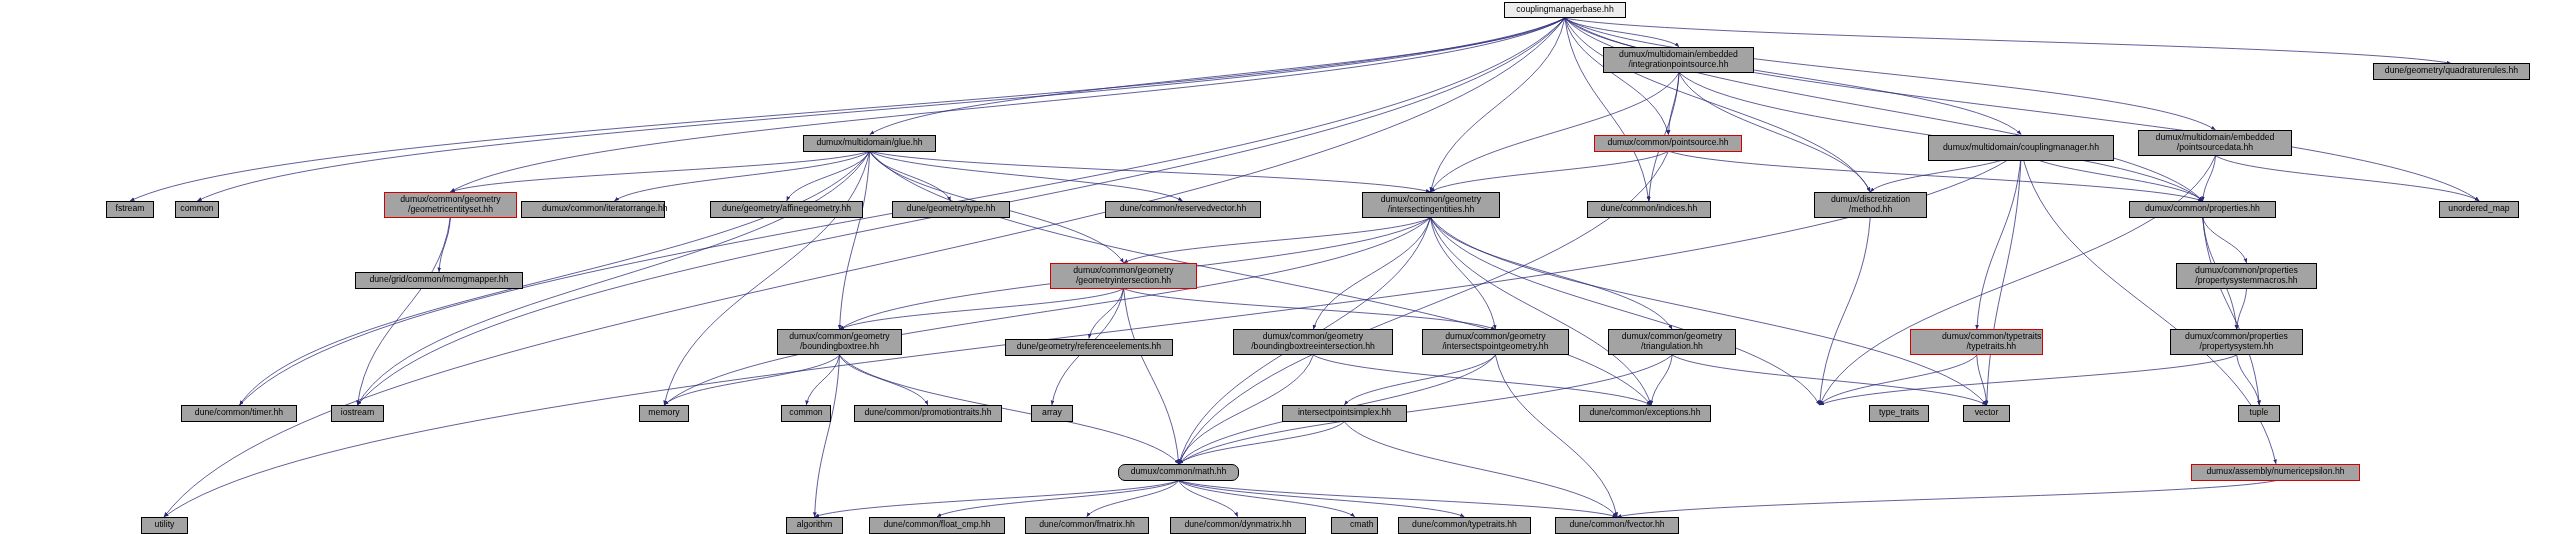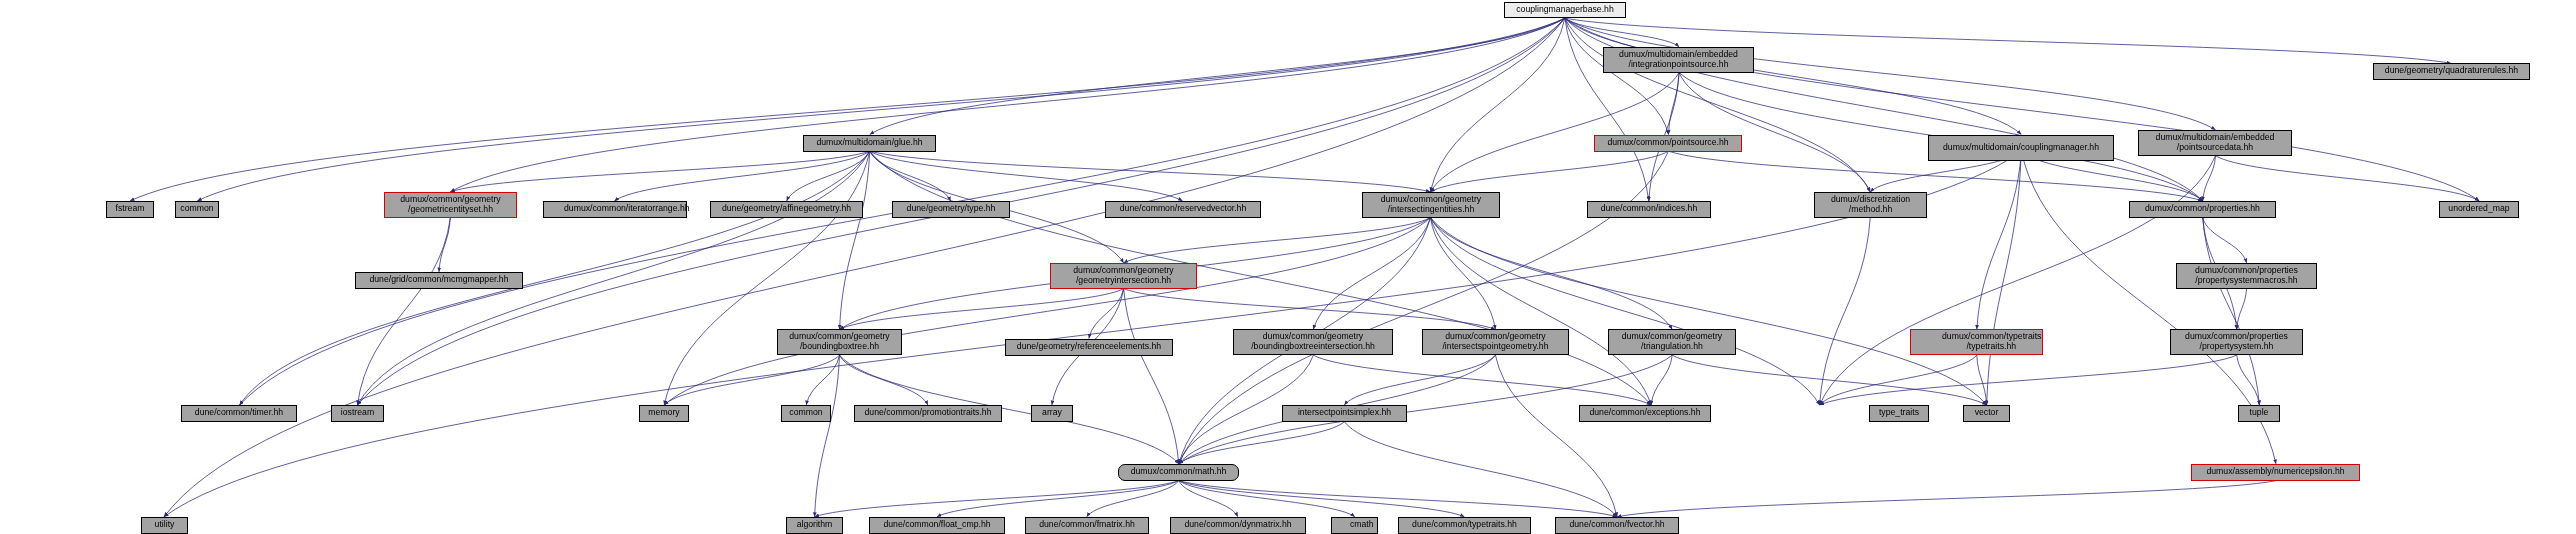--- a/index.html
+++ b/index.html
@@ -165,21 +165,21 @@
     <div class="node" style="left: 2373px; top: 63px; width: 157px; height: 16.6px;"><span class="node-label">dune/geometry/quadraturerules.hh</span></div>
     <div class="node" style="left: 803px; top: 135px; width: 133px; height: 16.6px;"><span class="node-label">dumux/multidomain/glue.hh</span></div>
     <div class="node red" style="left: 1594px; top: 135px; width: 148px; height: 16.6px;"><span class="node-label">dumux/common/pointsource.hh</span></div>
     <div class="node" style="left: 1928px; top: 135px; width: 186px; height: 26px;"><span class="node-label">dumux/multidomain/couplingmanager.hh</span></div>
     <div class="node" style="left: 2138px; top: 130px; width: 154px; height: 26px;"><span class="node-label">dumux/multidomain/embedded
 /pointsourcedata.hh</span></div>
     <div class="node" style="left: 106px; top: 201px; width: 48px; height: 16.6px;"><span class="node-label">fstream</span></div>
     <div class="node" style="left: 175px; top: 201px; width: 44px; height: 16.6px;"><span class="node-label">common</span></div>
     <div class="node red" style="left: 384px; top: 192px; width: 133px; height: 26px;"><span class="node-label">dumux/common/geometry
 /geometricentityset.hh</span></div>
-    <div class="node" style="left: 543px; top: 201px; width: 144px; height: 16.6px; padding-left: 20px;"><span class="node-label">dumux/common/iteratorrange.hh</span></div>
+    <div class="node" style="left: 521px; top: 201px; width: 144px; height: 16.6px; padding-left: 20px;"><span class="node-label">dumux/common/iteratorrange.hh</span></div>
     <div class="node" style="left: 710px; top: 201px; width: 153px; height: 16.6px;"><span class="node-label">dune/geometry/affinegeometry.hh</span></div>
     <div class="node" style="left: 892px; top: 201px; width: 118px; height: 16.6px;"><span class="node-label">dune/geometry/type.hh</span></div>
     <div class="node" style="left: 1105px; top: 201px; width: 156px; height: 16.6px;"><span class="node-label">dune/common/reservedvector.hh</span></div>
     <div class="node" style="left: 1362px; top: 192px; width: 138px; height: 26px;"><span class="node-label">dumux/common/geometry
 /intersectingentities.hh</span></div>
     <div class="node" style="left: 1587px; top: 201px; width: 124px; height: 16.6px;"><span class="node-label">dune/common/indices.hh</span></div>
     <div class="node" style="left: 1814px; top: 192px; width: 113px; height: 26px;"><span class="node-label">dumux/discretization
 /method.hh</span></div>
     <div class="node" style="left: 2129px; top: 201px; width: 147px; height: 16.6px;"><span class="node-label">dumux/common/properties.hh</span></div>
     <div class="node" style="left: 2439px; top: 201px; width: 80px; height: 16.6px;"><span class="node-label">unordered_map</span></div>

